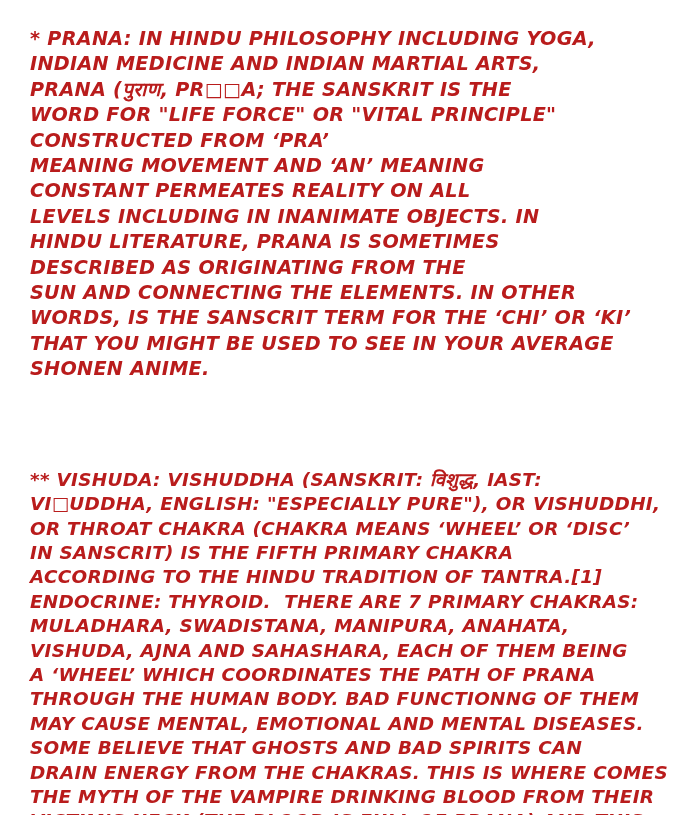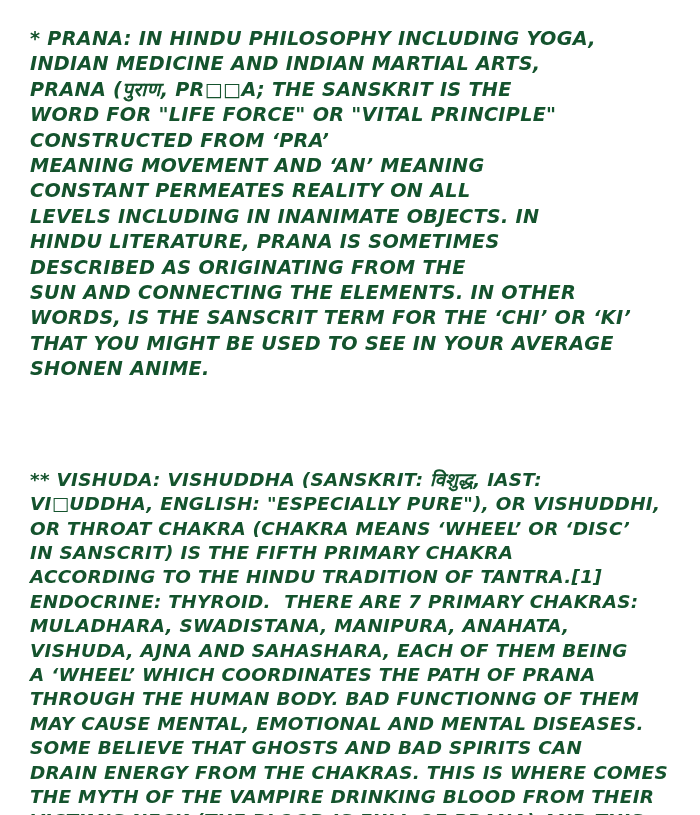--- a/index.html
+++ b/index.html
@@ -20,21 +20,21 @@
     height: 815px;
     box-sizing: border-box;
     padding: 26px 18px 0 30px;
   }
   .note-block {
     font-family: "DejaVu Sans", sans-serif;
     font-weight: bold;
     font-style: italic;
     text-transform: uppercase;
     letter-spacing: 0.3px;
-    color: #14532d;
+    color: #b91c1c;
   }
   .note-first {
     font-size: 19.2px;
     line-height: 25.4px;
     margin: 0;
   }
   .note-second {
     font-size: 18.4px;
     line-height: 24.4px;
     margin: 0;

